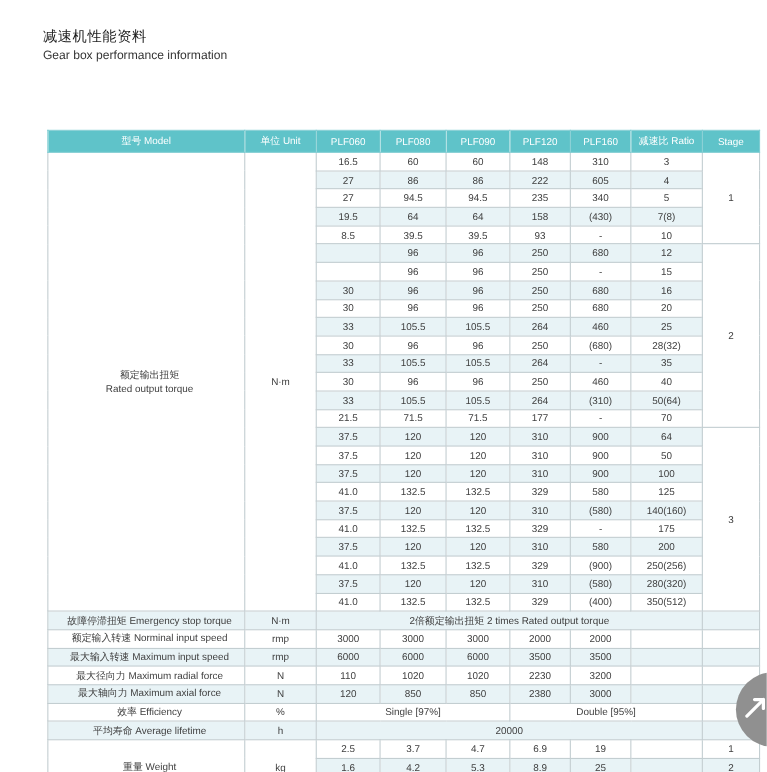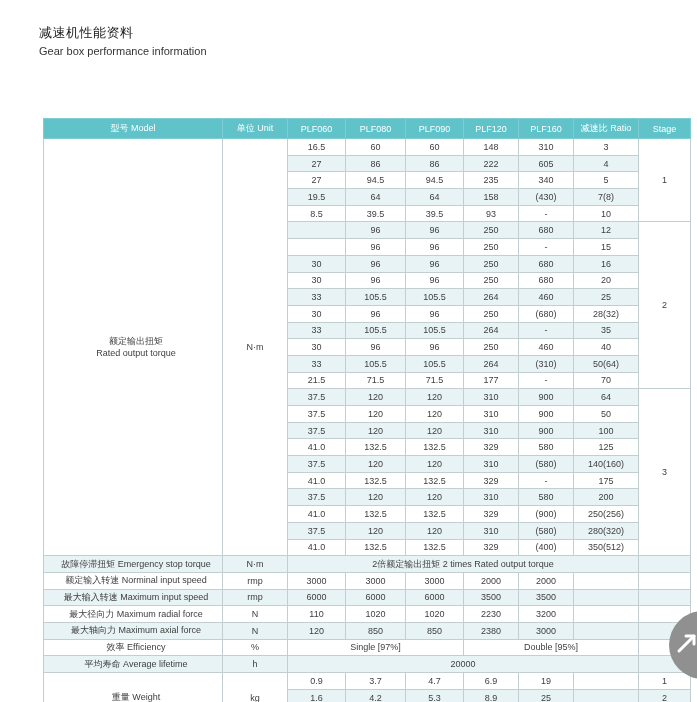--- a/index.html
+++ b/index.html
@@ -342,21 +342,21 @@
       </tr>
       <tr class="alt">
         <td class="label">平均寿命 Average lifetime</td>
         <td>h</td>
         <td colspan="6">20000</td>
         <td></td>
       </tr>
       <tr>
         <td class="label wcell" rowspan="3">重量 Weight</td>
         <td class="wcell" rowspan="3">kg</td>
-        <td>0.9</td>
+        <td>2.5</td>
         <td>3.7</td>
         <td>4.7</td>
         <td>6.9</td>
         <td>19</td>
         <td></td>
         <td>1</td>
       </tr>
       <tr class="alt">
         <td>1.6</td>
         <td>4.2</td>

